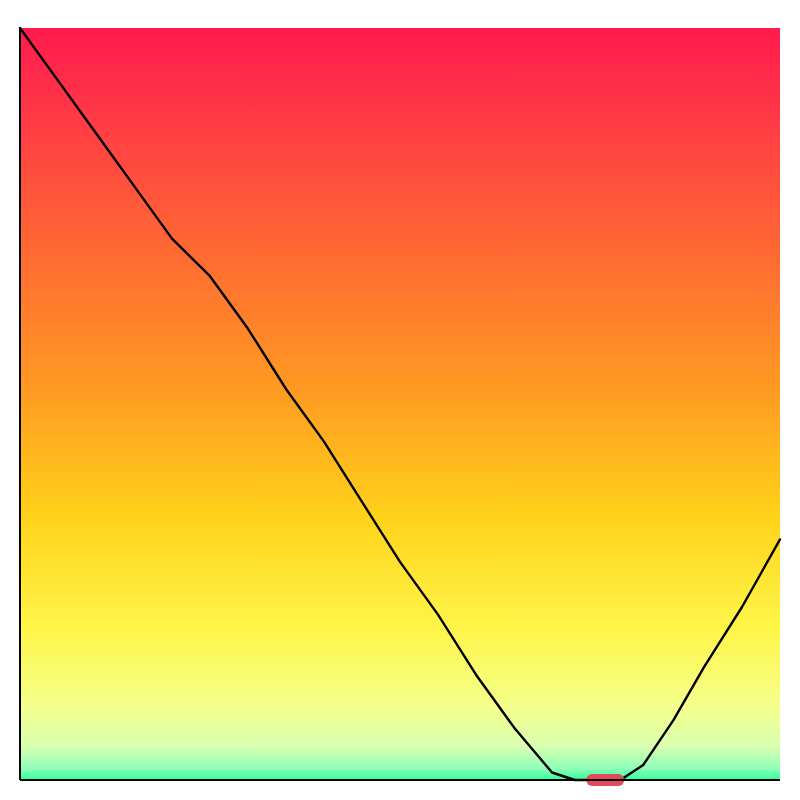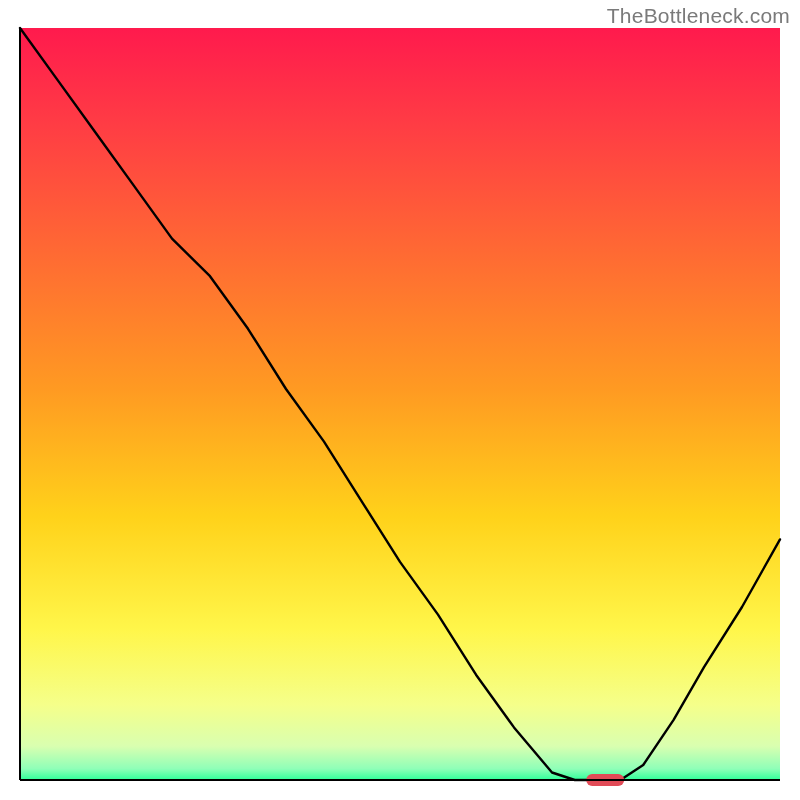--- a/index.html
+++ b/index.html
@@ -26,21 +26,20 @@
   }
   svg {
     position: absolute;
     top: 0;
     left: 0;
   }
 </style>
 </head>
 <body>
 <div class="container">
-  <div class="watermark">TheBottleneck.com</div>
   <svg id="chart-svg" width="800" height="800" viewBox="0 0 800 800">
       <defs>
         <linearGradient id="bg-grad" x1="0" y1="0" x2="0" y2="1">
           <stop offset="0%" stop-color="#ff1a4d"></stop>
           <stop offset="12%" stop-color="#ff3a45"></stop>
           <stop offset="30%" stop-color="#ff6a33"></stop>
           <stop offset="48%" stop-color="#ff9a22"></stop>
           <stop offset="65%" stop-color="#ffd21a"></stop>
           <stop offset="80%" stop-color="#fff64a"></stop>
           <stop offset="90%" stop-color="#f5ff8a"></stop>

